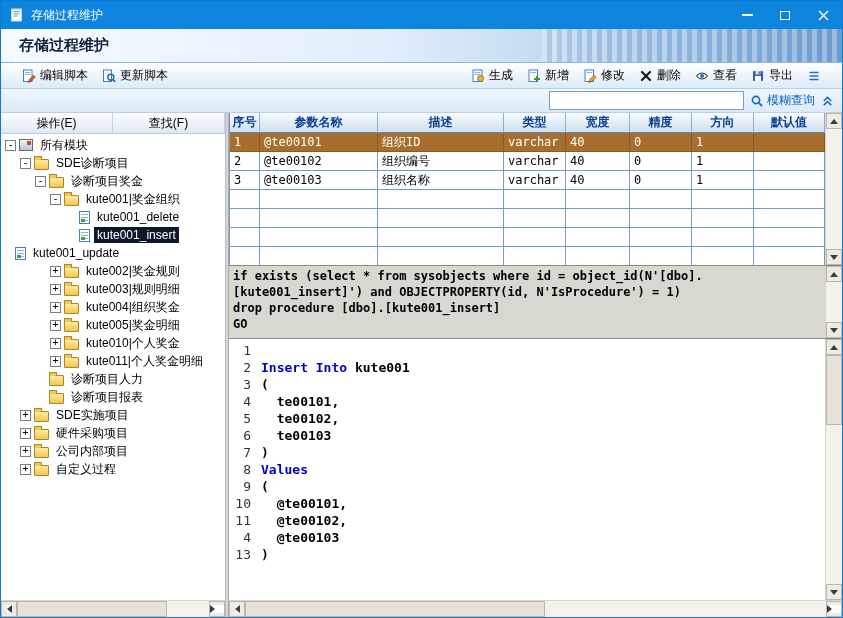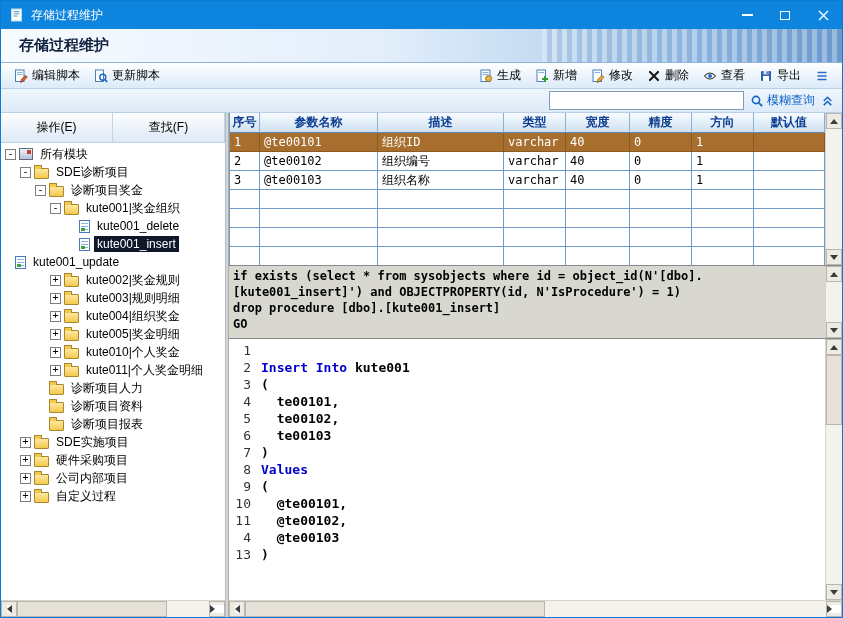--- a/index.html
+++ b/index.html
@@ -17,34 +17,34 @@
   .g-max{width:10px;height:9px;border:1px solid #fff;display:block}
 
   
   .banner{height:34px;flex:0 0 auto;position:relative;background:linear-gradient(90deg,#f7fbff 0%,#e3eefb 45%,#bcd6ef 70%,#86b1dd 100%);border-bottom:1px solid #8fb4dd;display:flex;align-items:center;padding-left:18px;overflow:hidden}
   .banner-title{font-size:15px;font-weight:bold;color:#13233f;position:relative;z-index:2}
   .banner-deco{position:absolute;right:0;top:0;bottom:0;width:300px;background:
       repeating-linear-gradient(90deg,rgba(255,255,255,.28) 0 5px,rgba(90,130,180,.18) 5px 10px),
       linear-gradient(90deg,rgba(180,210,240,0) 0%,#9cc0e6 45%,#6f9fd2 100%)}
 
   
-  .toolbar{height:26px;flex:0 0 auto;background:linear-gradient(#ffffff,#dcebf9);border-bottom:1px solid #b9cfe6;display:flex;align-items:center;padding:0 6px}
+  .toolbar{height:26px;flex:0 0 auto;background:linear-gradient(#ffffff,#dcebf9);border-bottom:1px solid #b9cfe6;display:flex;align-items:center;padding:0 14px}
   .tb-btn{display:flex;align-items:center;gap:4px;padding:2px 7px;cursor:pointer;white-space:nowrap}
   .tb-right{margin-left:auto;display:flex;align-items:center}
   .tb-icon{display:flex;align-items:center;justify-content:center;width:14px;height:14px}
 
   
   .searchrow{height:24px;flex:0 0 auto;background:linear-gradient(#eff6fd,#ddeaf8);border-bottom:1px solid #b9cfe6;display:flex;align-items:center;justify-content:flex-end;gap:6px;padding:0 8px}
   .search-input{width:195px;height:19px;border:1px solid #7f9db9;background:#fff;font-size:12px;padding:0 3px}
   .fuzzy{display:flex;align-items:center;gap:3px;color:#0a62c9;cursor:pointer;white-space:nowrap}
 
   
   .main{flex:1;display:flex;min-height:0;background:#fff}
   .left{width:225px;flex:0 0 auto;display:flex;flex-direction:column;background:#fff;border-right:1px solid #aebfd2;min-height:0}
-  .panel-tabs{height:30px;flex:0 0 auto;display:flex;background:linear-gradient(#fdfdfd,#dde9f6);border-bottom:1px solid #b9cfe6}
+  .panel-tabs{height:21px;flex:0 0 auto;display:flex;background:linear-gradient(#fdfdfd,#dde9f6);border-bottom:1px solid #b9cfe6}
   .panel-tab{flex:1;display:flex;align-items:center;justify-content:center;border-right:1px solid #c2d4e8;cursor:pointer}
   .tree{flex:1;overflow:hidden;padding-top:2px}
   .tree-row{height:18px;display:flex;align-items:center;white-space:nowrap;cursor:pointer}
   .toggle{width:11px;height:11px;flex:0 0 auto;border:1px solid #7e7e7e;background:#fff;display:inline-flex;align-items:center;justify-content:center;font-size:10px;line-height:1;margin-right:3px;font-family:"DejaVu Sans Mono",monospace}
   .toggle.hiddenbox{visibility:hidden}
   .ticon{flex:0 0 auto;margin-right:4px;display:inline-block}
   .ticon.module{width:14px;height:12px;background:linear-gradient(#eef2f8,#b7c4d7);border:1px solid #5a6b82;position:relative}
   .ticon.module::after{content:"";position:absolute;right:1px;top:1px;width:4px;height:4px;background:#d04030}
   .ticon.folder{width:15px;height:11px;background:linear-gradient(#ffe9a0,#f2c94c);border:1px solid #a8862c;border-radius:1px;position:relative;margin-top:3px}
   .ticon.folder::before{content:"";position:absolute;top:-4px;left:-1px;width:6px;height:3px;background:#f2c94c;border:1px solid #a8862c;border-bottom:none;border-radius:1px 1px 0 0}
@@ -315,25 +315,20 @@
             <span class="tlabel">kute011|个人奖金明细</span>
           </div>
           <div class="tree-row" style="padding-left: 34px;">
             <span class="toggle hiddenbox"></span>
             <span class="ticon folder"></span>
             <span class="tlabel">诊断项目人力</span>
           </div>
           <div class="tree-row" style="padding-left: 34px;">
             <span class="toggle hiddenbox"></span>
             <span class="ticon folder"></span>
-            <span class="tlabel">诊断项目资料</span>
-          </div>
-          <div class="tree-row" style="padding-left: 34px;">
-            <span class="toggle hiddenbox"></span>
-            <span class="ticon folder"></span>
             <span class="tlabel">诊断项目报表</span>
           </div>
           <div class="tree-row" style="padding-left: 19px;">
             <span class="toggle">+</span>
             <span class="ticon folder"></span>
             <span class="tlabel">SDE实施项目</span>
           </div>
           <div class="tree-row" style="padding-left: 19px;">
             <span class="toggle">+</span>
             <span class="ticon folder"></span>

